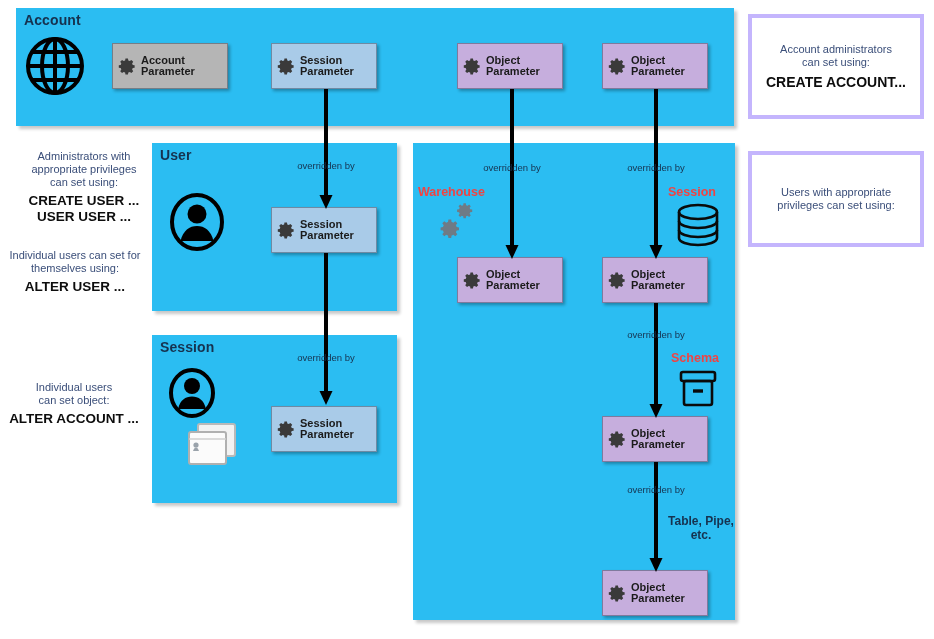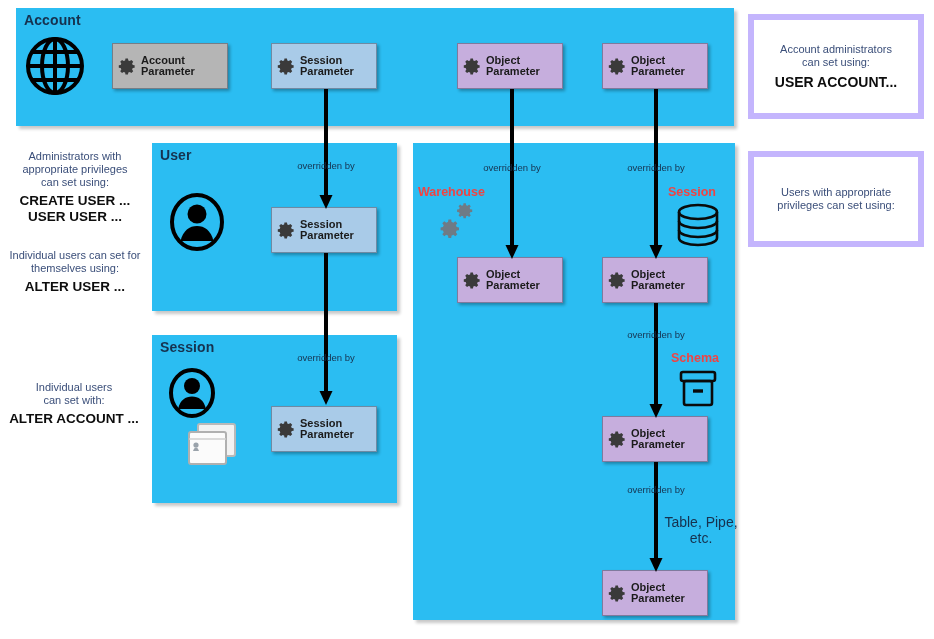--- a/index.html
+++ b/index.html
@@ -67,29 +67,29 @@
   .arrow svg { display: block; overflow: visible; }
   .edge-label {
     position: absolute;
     font-size: 9.5px;
     color: #16324f;
     white-space: nowrap;
     text-align: center;
     font-weight: 500;
   }
   .edge-label.bold {
-    font-weight: normal;
-    font-size: 14px;
+    font-weight: bold;
+    font-size: 12px;
   }
 
   
   .callout {
     position: absolute;
     background: #ffffff;
-    border: 6px solid #c4b5fd;
+    border: 4px solid #c4b5fd;
     display: flex;
     flex-direction: column;
     align-items: center;
     justify-content: center;
     text-align: center;
     padding: 6px 4px;
   }
   .callout .top {
     color: #3a4e79;
     font-size: 11px;
@@ -377,41 +377,41 @@
       <path d="M8 110 L1.5 96 L14.5 96 Z" fill="#000"></path>
     </svg>
   </div>
   <div class="edge-label" style="left:616px; top:484px; width:80px;">overridden by</div>
   <div class="edge-label bold" style="left:661px; top:514px; width:80px; white-space:pre-line;">Table, Pipe,
 etc.</div>
 
   <div class="callout" style="left:748px; top:14px; width:176px; height:105px;">
     <div class="top">Account administrators
 can set using:</div>
-    <div class="cmd">USER ACCOUNT...</div>
+    <div class="cmd">CREATE ACCOUNT...</div>
   </div>
 
   <div class="callout" style="left:748px; top:151px; width:176px; height:96px;">
     <div class="top">Users with appropriate
 privileges can set using:</div>
   </div>
 
-  <div class="note" style="left:2px; top:150px; width:146px;">
+  <div class="note" style="left:11px; top:150px; width:146px;">
     <div class="top">Administrators with
 appropriate privileges
 can set using:</div>
     <div class="cmd">CREATE USER ...
 USER USER ...</div>
   </div>
 
   <div class="note" style="left:0px; top:249px; width:150px;">
     <div class="top">Individual users can set for
 themselves using:</div>
     <div class="cmd">ALTER USER ...</div>
   </div>
 
   <div class="note" style="left:0px; top:381px; width:148px;">
     <div class="top">Individual users
-can set with:</div>
+can set object:</div>
     <div class="cmd">ALTER ACCOUNT ...</div>
   </div>
 
 </div>
 
 </body></html>

